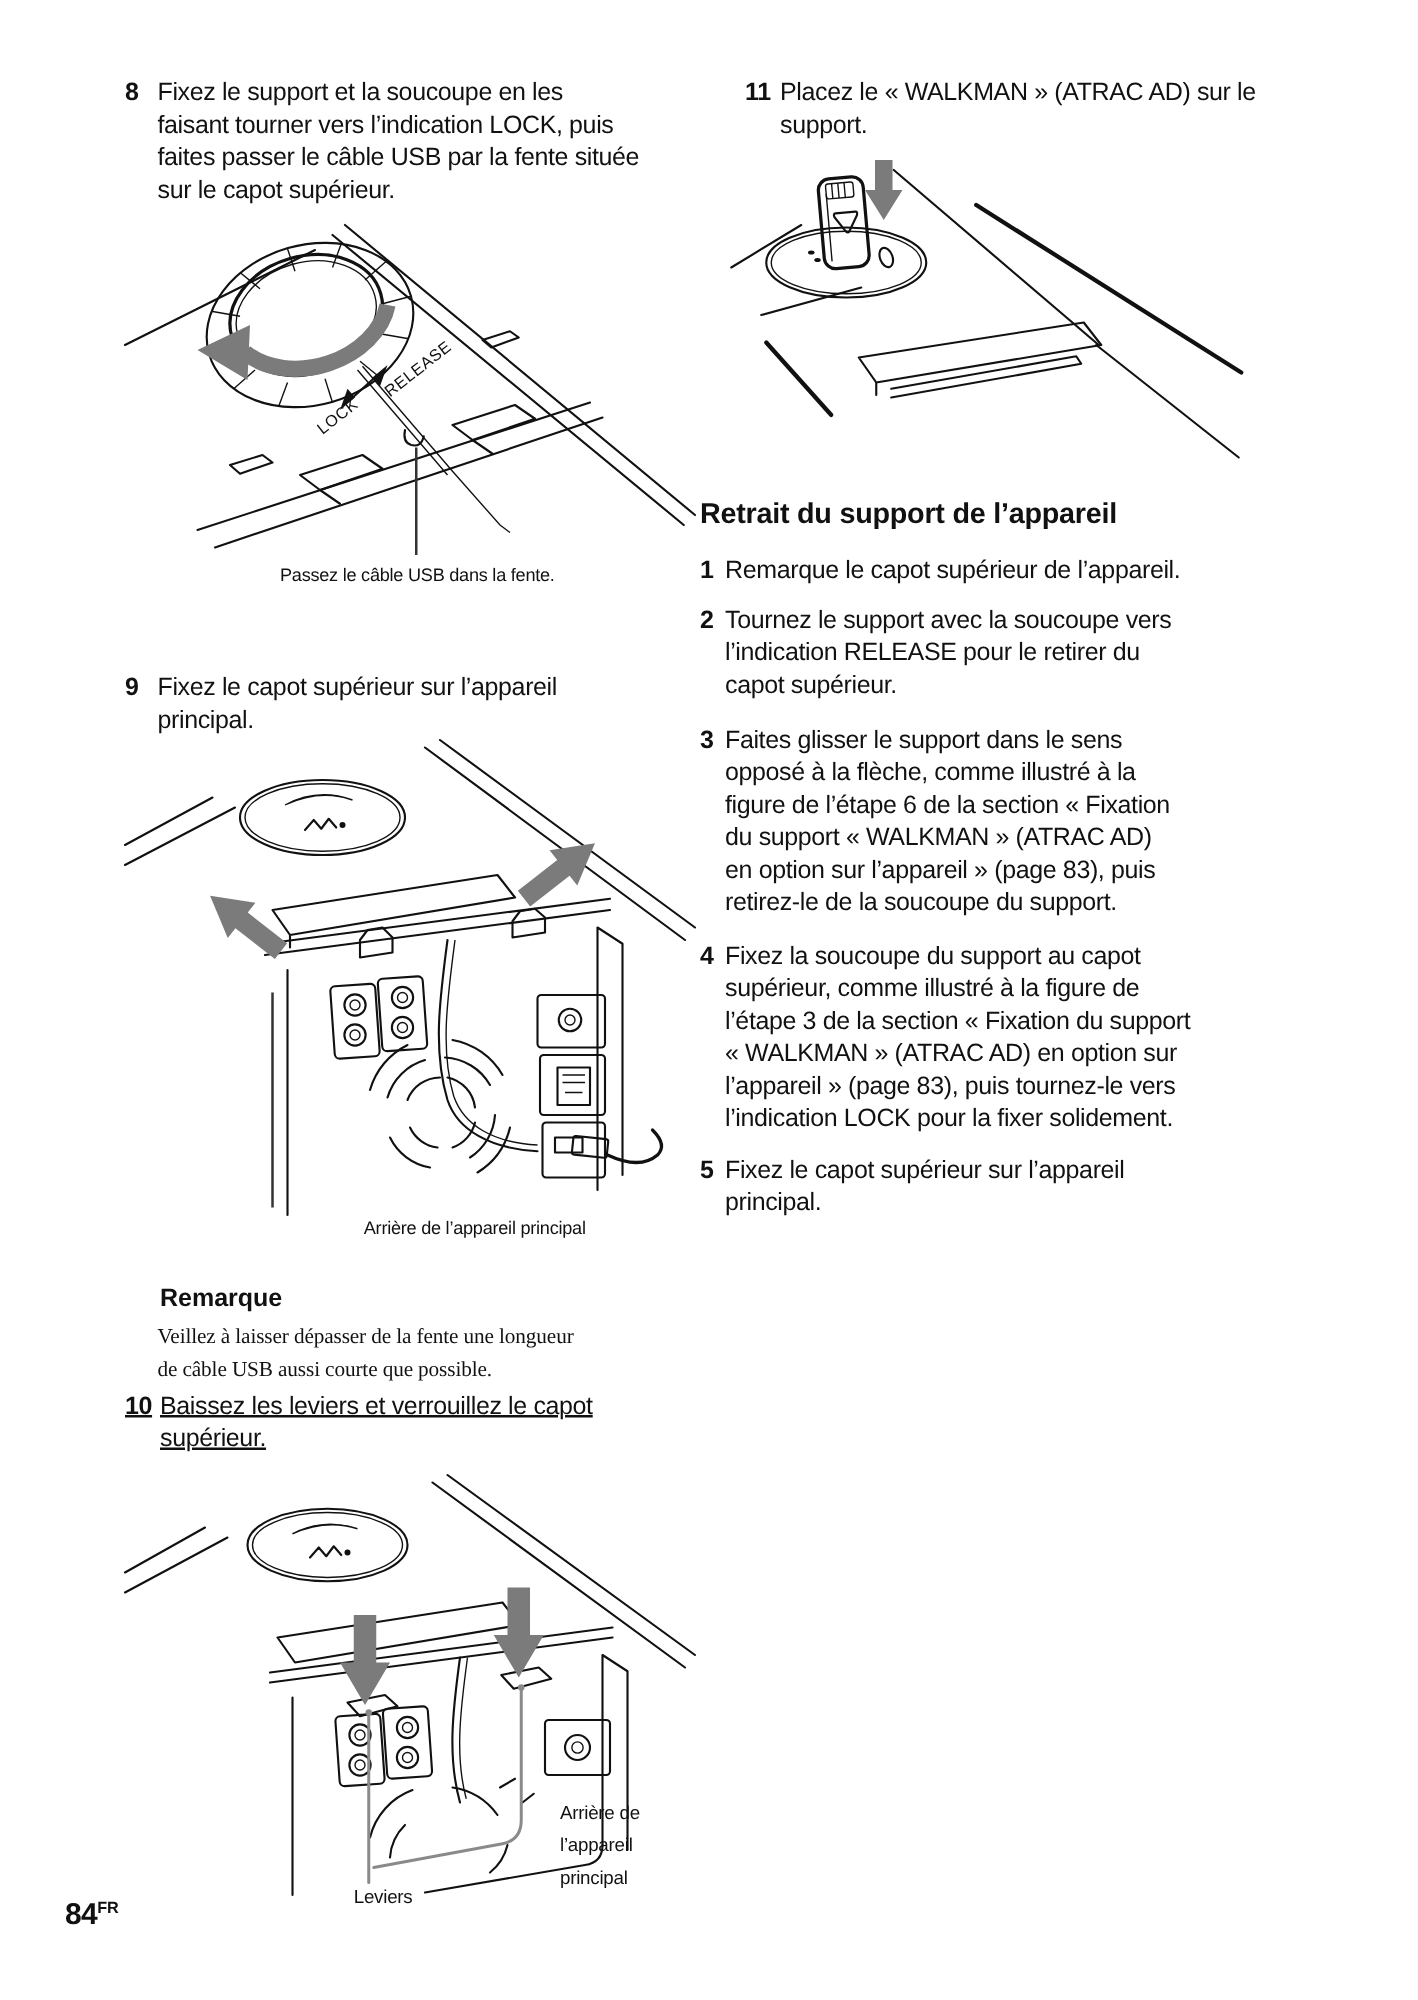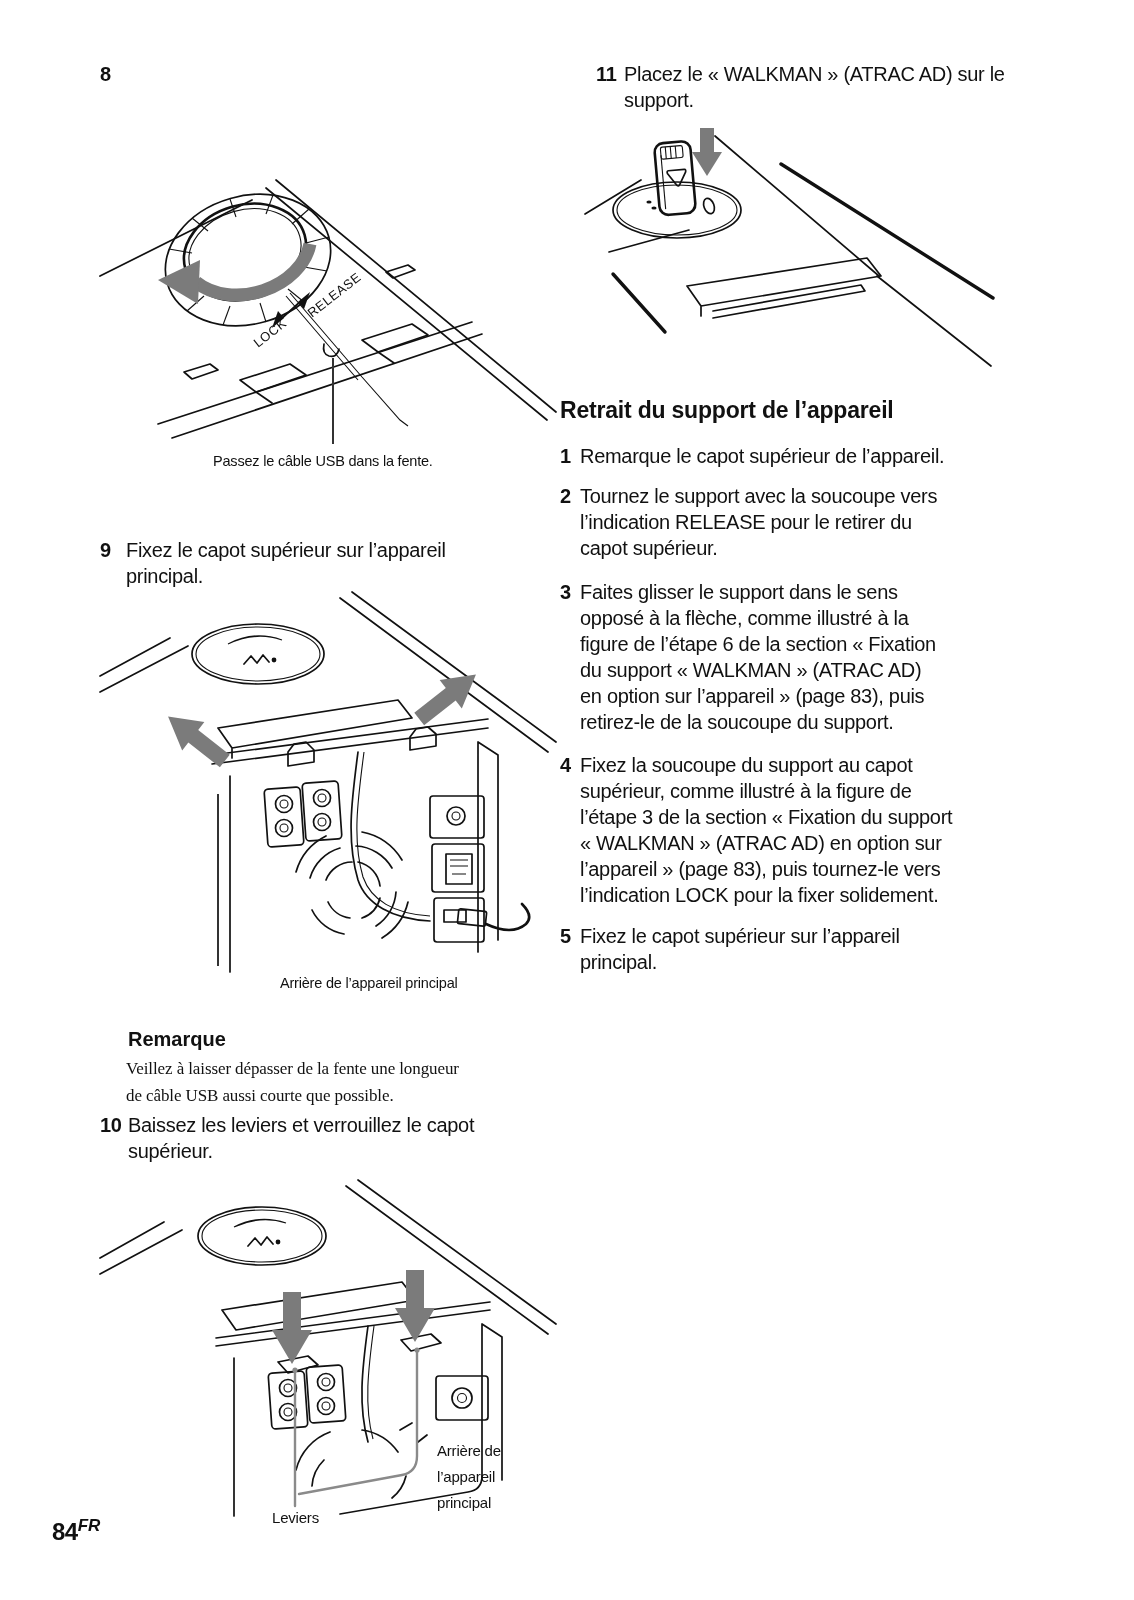--- a/index.html
+++ b/index.html
@@ -3,45 +3,49 @@
 <meta charset="utf-8">
 <style>
   html,body{margin:0;padding:0;background:#fff;}
   .page{position:relative;width:1134px;height:1600px;background:#ffffff;
         font-family:"Liberation Sans",sans-serif;color:#111;overflow:hidden;}
   .step{position:absolute;display:flex;}
   .num{font-weight:bold;font-size:20px;line-height:26px;flex:none;letter-spacing:-0.3px;}
   .w26{width:26px;} .w20{width:20px;} .w28{width:28px;}
   .stext{font-size:20px;line-height:26px;white-space:pre-line;letter-spacing:-0.3px;}
   .h-section{position:absolute;font-weight:bold;font-size:23px;letter-spacing:-0.2px;}
-  .caption{position:absolute;font-size:14.5px;letter-spacing:-0.2px;line-height:19px;}
+  .caption{position:absolute;font-size:14.5px;letter-spacing:-0.2px;line-height:19px;margin-left:11px;}
   .caption.multi{white-space:pre-line;line-height:26px;font-size:15px;}
   .note-title{position:absolute;font-weight:bold;font-size:20px;}
   .note-text{position:absolute;font-family:"Liberation Serif",serif;font-size:17px;
              line-height:27px;white-space:pre-line;letter-spacing:-0.1px;}
   .pageno{position:absolute;font-weight:bold;font-size:24px;letter-spacing:-0.5px;}
-  .pageno .sup{font-size:17px;font-style:italic;position:relative;top:-9px;letter-spacing:0;text-align:right;}
+  .pageno .sup{font-size:13px;position:relative;top:-9px;letter-spacing:0;text-align:right;}
   svg{position:absolute;overflow:visible;}
   .ln{fill:none;stroke:#111;stroke-width:1.7;stroke-linecap:round;stroke-linejoin:round;}
   .ln2{fill:none;stroke:#111;stroke-width:2.6;stroke-linecap:round;stroke-linejoin:round;}
   .ln3{fill:none;stroke:#111;stroke-width:3.4;stroke-linecap:round;}
   .thin{fill:none;stroke:#111;stroke-width:1.1;}
   .gray{fill:#7b7b7b;stroke:none;}
   .garc{fill:none;stroke:#7b7b7b;stroke-width:13;}
   .gline{fill:none;stroke:#8a8a8a;stroke-width:2.4;stroke-linecap:round;stroke-linejoin:round;}
   .leader{fill:none;stroke:#333;stroke-width:2;}
   .svglabel{font-family:"Liberation Sans",sans-serif;font-size:13px;fill:#111;letter-spacing:0.5px;}
 </style>
 </head>
 <body>
 
 <div class="page">
 
   <div class="step" style="left:100px;top:61px;width:470px;">
     <span class="num w26">8</span>
+    <div class="stext">Fixez le support et la soucoupe en les
+faisant tourner vers l’indication LOCK, puis
+faites passer le câble USB par la fente située
+sur le capot supérieur.</div>
   </div>
 
   <svg style="left:100px;top:172px;" width="460" height="278" viewBox="0 0 460 278">
     <path class="ln" d="M176,8 L456,240"></path>
     <path class="ln" d="M166,16 L447,248"></path>
     <path class="ln" d="M0,104 L152,28"></path>
     <path class="ln" d="M58,252 L372,150"></path>
     <path class="ln" d="M72,266 L382,162"></path>
 
     <ellipse class="ln" cx="148" cy="88" rx="84" ry="64" transform="rotate(-16 148 88)"></ellipse>
@@ -158,21 +162,21 @@
       <path class="ln2" d="M386,332 q26,12 40,0 q8,-8 -4,-20"></path>
     </g>
     <path class="leader" d="M118,202 L118,374"></path>
   </svg>
   <div class="caption" style="left:280px;top:974px;">Arrière de l’appareil principal</div>
 
   <div class="note-title" style="left:128px;top:1028px;">Remarque</div>
   <div class="note-text" style="left:126px;top:1055px;width:430px;">Veillez à laisser dépasser de la fente une longueur
 de câble USB aussi courte que possible.</div>
 
-  <div class="step" style="left:100px;top:1112px;width:470px;">
+  <div class="step" style="left:100px;top:1112px;width:470px;text-decoration:underline;">
     <span class="num w28">10</span>
     <div class="stext">Baissez les leviers et verrouillez le capot
 supérieur.</div>
   </div>
 
   <svg style="left:100px;top:1180px;" width="460" height="340" viewBox="0 0 460 340">
     <path class="ln" d="M258,0 L456,144 M246,6 L448,154"></path>
     <path class="ln" d="M0,78 L64,42 M0,94 L82,50"></path>
     <ellipse class="ln" cx="162" cy="56" rx="64" ry="29"></ellipse>
     <ellipse class="thin" cx="162" cy="56" rx="60" ry="26"></ellipse>

